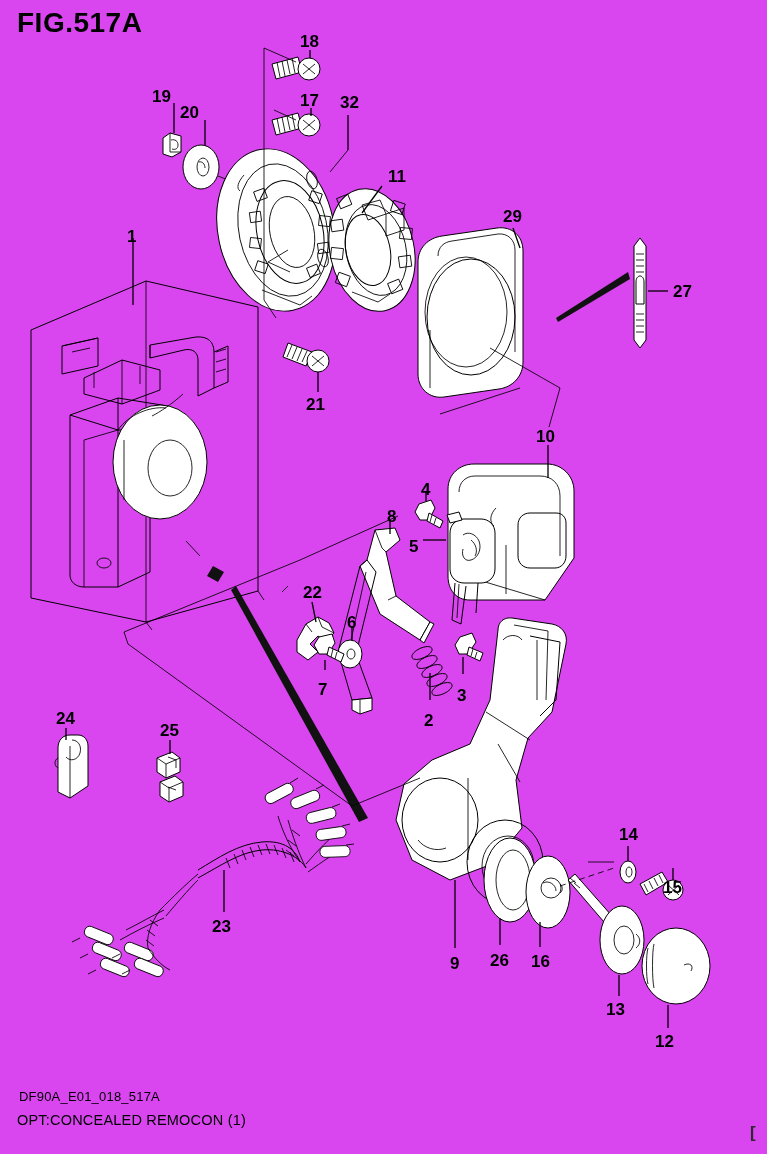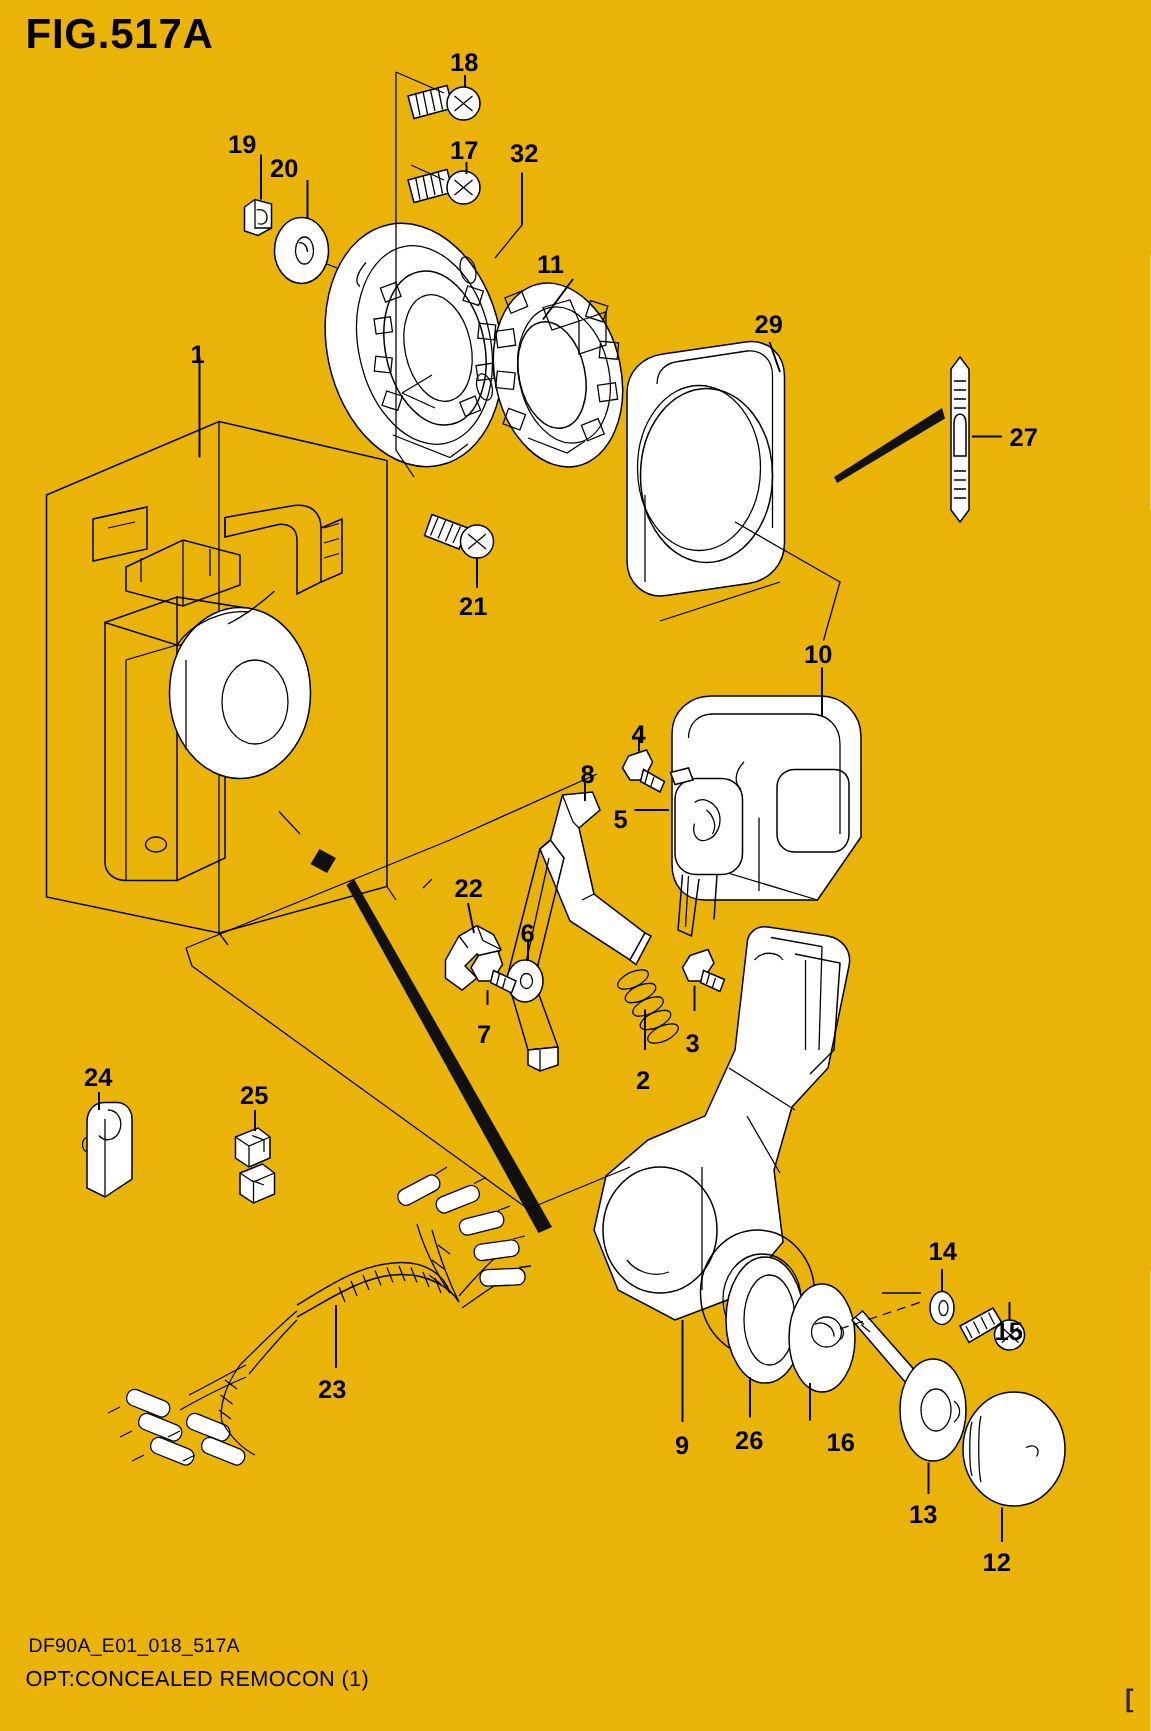--- a/index.html
+++ b/index.html
@@ -1,19 +1,19 @@
 <!DOCTYPE html>
 <html><head>
 <meta charset="utf-8">
 <title>FIG.517A</title>
 <style>
   html,body{margin:0;padding:0;background:#ffffff;}
   body{width:767px;height:1154px;position:relative;overflow:hidden;
        font-family:"Liberation Sans","DejaVu Sans",sans-serif;color:#000;}
-  #sheet{position:absolute;left:0;top:0;width:767px;height:1154px;background:#eab308;}
+  #sheet{position:absolute;left:0;top:0;width:767px;height:1154px;background:#d946ef;}
 
   .fig-title{position:absolute;left:17px;top:9px;font-size:28px;font-weight:700;
              letter-spacing:0.5px;line-height:1;}
 
   .footer-code{position:absolute;left:19px;top:1089px;font-size:13px;letter-spacing:0.2px;}
   .footer-desc{position:absolute;left:17px;top:1112px;font-size:14.5px;letter-spacing:0.2px;}
   .corner-mark{position:absolute;left:750px;top:1124px;font-size:17px;font-weight:700;
                line-height:1;color:#2b2b2b;}
 
   
@@ -404,26 +404,26 @@
   <div class="lbl" style="left:127px;top:228px;">1</div>
   <div class="lbl" style="left:424px;top:712px;">2</div>
   <div class="lbl" style="left:457px;top:687px;">3</div>
   <div class="lbl" style="left:421px;top:481px;">4</div>
   <div class="lbl" style="left:409px;top:538px;">5</div>
   <div class="lbl" style="left:347px;top:614px;">6</div>
   <div class="lbl" style="left:318px;top:681px;">7</div>
   <div class="lbl" style="left:387px;top:508px;">8</div>
   <div class="lbl" style="left:450px;top:955px;">9</div>
   <div class="lbl" style="left:536px;top:428px;">10</div>
-  <div class="lbl" style="left:358px;top:168px;text-align:right;">11</div>
+  <div class="lbl" style="left:388px;top:168px;text-align:right;">11</div>
   <div class="lbl" style="left:655px;top:1033px;">12</div>
   <div class="lbl" style="left:606px;top:1001px;">13</div>
   <div class="lbl" style="left:619px;top:826px;">14</div>
   <div class="lbl" style="left:663px;top:852px;margin-top:27px;">15</div>
-  <div class="lbl" style="left:531px;top:953px;margin-left:20px;">16</div>
+  <div class="lbl" style="left:531px;top:953px;">16</div>
   <div class="lbl" style="left:300px;top:92px;">17</div>
   <div class="lbl" style="left:300px;top:33px;">18</div>
   <div class="lbl" style="left:152px;top:88px;">19</div>
   <div class="lbl" style="left:180px;top:104px;">20</div>
   <div class="lbl" style="left:306px;top:396px;">21</div>
   <div class="lbl" style="left:303px;top:584px;">22</div>
   <div class="lbl" style="left:212px;top:918px;">23</div>
   <div class="lbl" style="left:56px;top:710px;">24</div>
   <div class="lbl" style="left:160px;top:722px;">25</div>
   <div class="lbl" style="left:490px;top:952px;">26</div>

